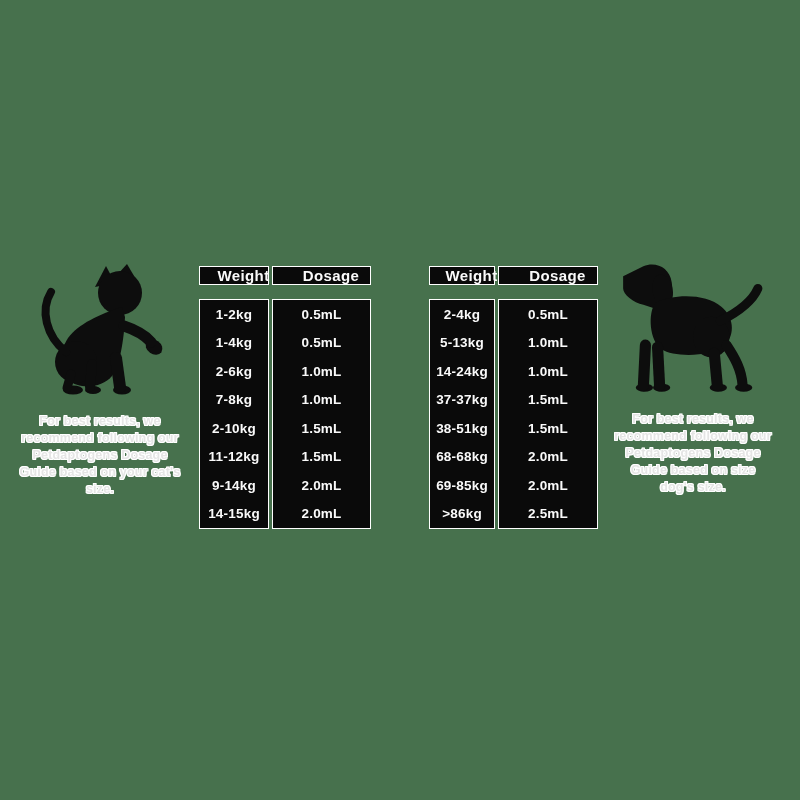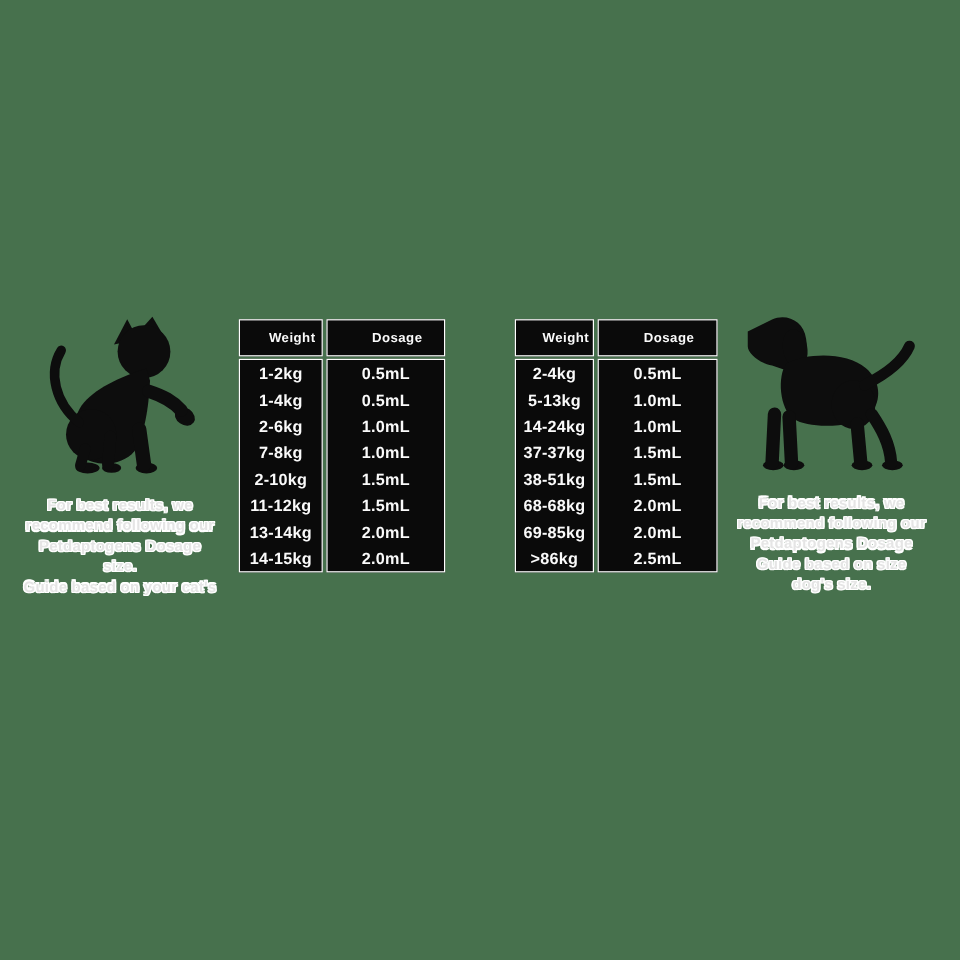--- a/index.html
+++ b/index.html
@@ -37,37 +37,37 @@
     position: absolute;
     background: #0A0A0A;
     border: 1.5px solid #ffffff;
     box-sizing: border-box;
     color: #FAFAFA;
   }
   .thead {
     display: flex;
     align-items: center;
     justify-content: center;
-    font-size: 11px;
+    font-size: 15px;
     font-weight: bold;
     letter-spacing: 0.4px;
-    height: 31px;
+    height: 19px;
     top: 266px;
     padding-left: 19px;
   }
   .tbody {
     display: flex;
     flex-direction: column;
     justify-content: space-around;
     text-align: center;
     font-size: 13.5px;
     font-weight: bold;
     letter-spacing: 0.2px;
     top: 299px;
-    height: 178px;
+    height: 230px;
   }
   
   .cat-w  { left: 199px; width: 70px; }
   .cat-d  { left: 272px; width: 99px; }
   
   .dog-w  { left: 429px; width: 66px; }
   .dog-d  { left: 498px; width: 100px; }
 </style>
 </head>
 <body>
@@ -94,34 +94,34 @@
         <path d="M62 102 L60 125" stroke-width="10"></path>
         <path d="M41 112 L37 126" stroke-width="9"></path>
       </g>
     </svg>
   </div>
 
   <div class="caption cat-caption">
       <div>For best results, we</div>
       <div>recommend following our</div>
       <div>Petdaptogens Dosage</div>
+      <div>Guide based on your cat's</div>
       <div>size.</div>
-      <div>Guide based on your cat's</div>
     </div>
 
   <div class="tbox thead cat-w">Weight</div>
   <div class="tbox thead cat-d">Dosage</div>
   <div class="tbox tbody cat-w">
       <div>1-2kg</div>
       <div>1-4kg</div>
       <div>2-6kg</div>
       <div>7-8kg</div>
       <div>2-10kg</div>
       <div>11-12kg</div>
-      <div>13-14kg</div>
+      <div>9-14kg</div>
       <div>14-15kg</div>
     </div>
   <div class="tbox tbody cat-d">
       <div>0.5mL</div>
       <div>0.5mL</div>
       <div>1.0mL</div>
       <div>1.0mL</div>
       <div>1.5mL</div>
       <div>1.5mL</div>
       <div>2.0mL</div>

